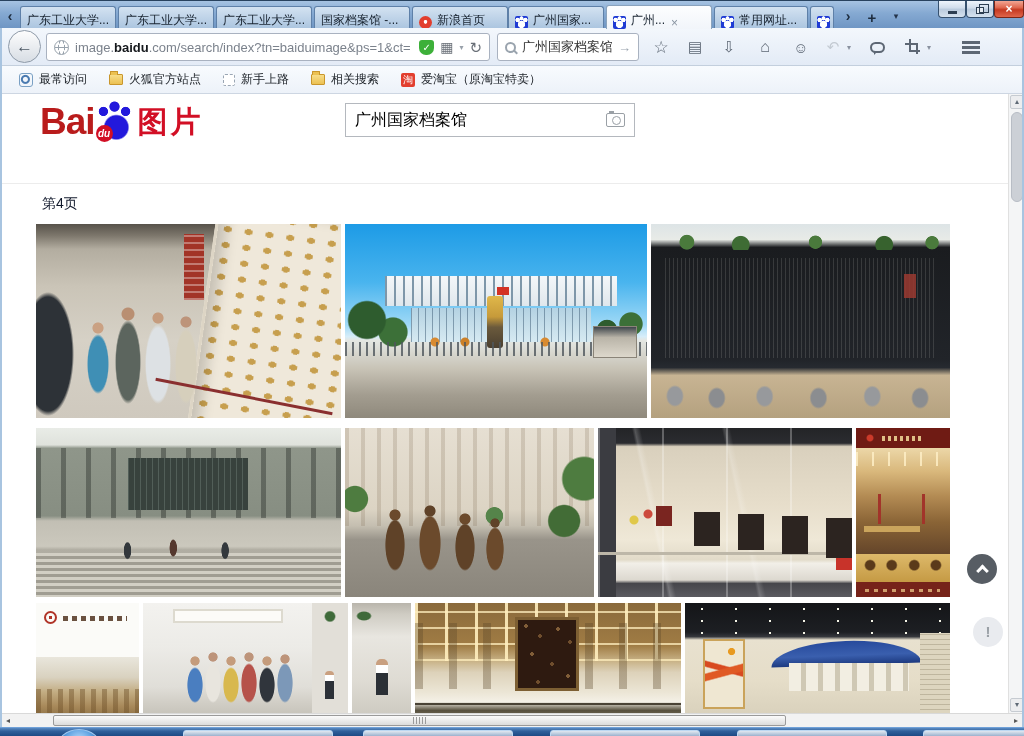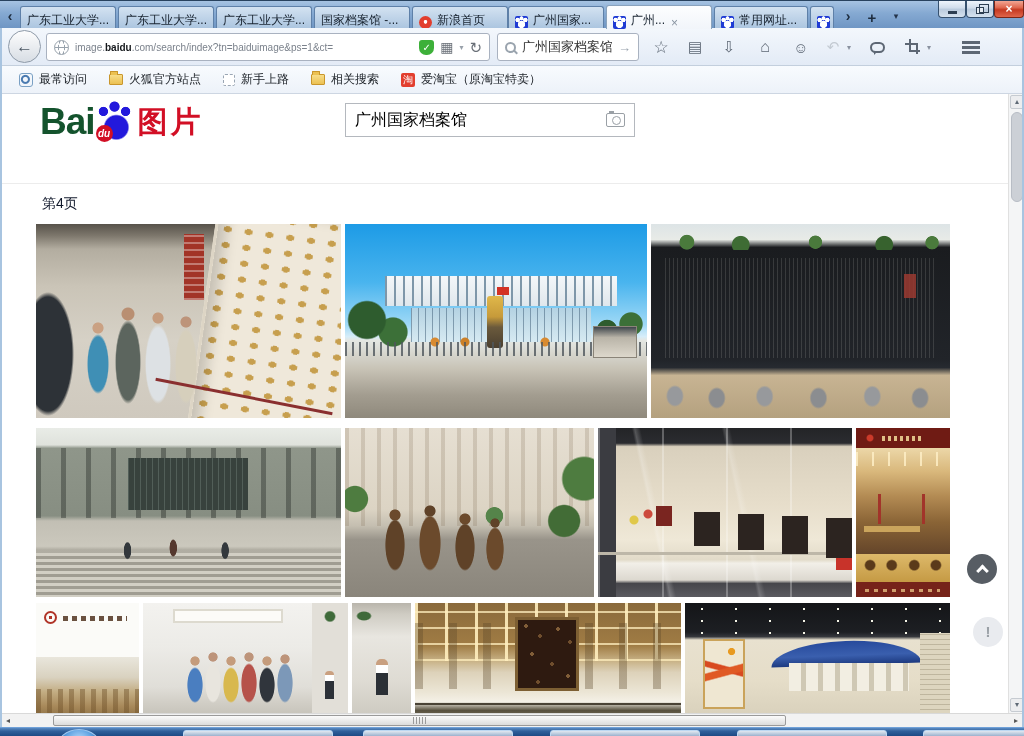--- a/index.html
+++ b/index.html
@@ -21,21 +21,21 @@
 .wb-min{left:938px;width:28px}.wb-restore{left:966px;width:28px}
 .wb-close{left:994px;width:30px;background:linear-gradient(180deg,#f2a593 0%,#e06a52 40%,#c63a22 55%,#e0654a 100%);border-color:#7a2618;color:#fff;font-size:12px;font-weight:bold}
 .min-glyph{width:9px;height:3px;background:#2c3e52;margin-top:6px}
 .restore-glyph{position:relative;width:8px;height:7px;border:1px solid #2c3e52;background:rgba(255,255,255,.6);margin-top:2px}
 .restore-glyph::before{content:"";position:absolute;left:2px;top:-4px;width:8px;height:7px;border:1px solid #2c3e52}
 
 .navbar{position:absolute;left:0;top:28px;width:1024px;height:38px;background:linear-gradient(180deg,#f3f7fc 0%,#e3ebf6 100%);border-bottom:1px solid #c3cfdd}
 .back-btn{position:absolute;left:8px;top:2px;width:33px;height:33px;border-radius:50%;background:linear-gradient(180deg,#fdfdfd,#d7dde4);border:1px solid #8e9aa8;display:flex;align-items:center;justify-content:center;color:#4d5864;font-size:17px;font-weight:bold;cursor:pointer;z-index:2}
 .urlbar{position:absolute;left:46px;top:5px;width:444px;height:28px;background:#fff;border:1px solid #a9b2c0;border-radius:3px;display:flex;align-items:center;padding:0 7px;gap:6px;cursor:text}
 .globe-icon{width:15px;height:15px;flex:none;border:1px solid #98a2ac;border-radius:50%;background:linear-gradient(180deg,transparent 44%,#98a2ac 44% 54%,transparent 54%),radial-gradient(ellipse 34% 90% at 50% 50%,transparent 55%,#98a2ac 58% 70%,transparent 73%)}
-.url-text{flex:1;font-size:10px;color:#7b828c;white-space:nowrap;overflow:hidden}
+.url-text{flex:1;font-size:13px;color:#7b828c;white-space:nowrap;overflow:hidden}
 .url-domain{color:#15181c;font-weight:bold}
 .shield-icon{width:15px;height:15px;flex:none;background:#3db039;border-radius:3px 3px 7px 7px;color:#fff;font-size:10px;text-align:center;line-height:15px;cursor:pointer}
 .qr-icon{color:#6a7078;font-size:14px;line-height:14px;cursor:pointer}
 .caret{color:#98a0aa;font-size:8px;cursor:pointer}
 .reload-icon{color:#6a7078;font-size:15px;line-height:15px;cursor:pointer}
 .searchbar{position:absolute;left:497px;top:5px;width:142px;height:28px;background:#fff;border:1px solid #a9b2c0;border-radius:3px;display:flex;align-items:center;padding:0 7px;gap:6px}
 .mag-icon{width:11px;height:11px;border:2px solid #9aa4ae;border-radius:50%;position:relative;flex:none}
 .mag-icon::after{content:"";position:absolute;width:5px;height:2px;background:#9aa4ae;transform:rotate(45deg);right:-4px;bottom:-2px}
 .searchbar input{border:none;outline:none;flex:1;min-width:0;font-size:13px;color:#333;font-family:inherit;background:transparent}
 .go-arrow{color:#9aa4ae;font-size:13px;cursor:pointer}
@@ -61,21 +61,21 @@
 .bookmarks{position:absolute;left:0;top:66px;width:1024px;height:28px;background:linear-gradient(180deg,#f8fbfe,#edf2f9);border-bottom:1px solid #cdd6e2;display:flex;align-items:center;padding-left:8px}
 .bm{display:flex;align-items:center;gap:6px;padding:0 11px;height:22px;font-size:12px;color:#21262c;cursor:pointer;white-space:nowrap}
 .bm-icon-history{width:14px;height:14px;border-radius:3px;border:1px solid #7aa0c4;background:linear-gradient(180deg,#d7e8f8,#9cc2e4);background-image:radial-gradient(circle at 45% 45%,transparent 2px,#4a7ab0 3px 4px,transparent 5px)}
 .bm-icon-folder{position:relative;width:14px;height:11px;background:linear-gradient(180deg,#f7dd8a,#ecc152);border:1px solid #c9962c;border-radius:1px}
 .bm-icon-folder::before{content:"";position:absolute;top:-4px;left:0;width:6px;height:3px;background:#ecc152;border:1px solid #c9962c;border-bottom:none;border-radius:1px 1px 0 0}
 .bm-icon-dashed{width:12px;height:12px;border:1px dashed #9aa6b4;border-radius:2px;background:#fff}
 .bm-icon-taobao{width:14px;height:14px;border-radius:2px;background:#e23e2e;color:#fff;font-size:10px;line-height:14px;text-align:center}
 
 .viewport{position:absolute;left:0;top:94px;width:1024px;height:619px;background:#fff;overflow:hidden}
 .logo{position:absolute;left:40px;top:4px;height:48px;display:flex;align-items:center;cursor:pointer}
-.logo-bai{font-size:37px;font-weight:bold;color:#14532d;letter-spacing:-1px}
+.logo-bai{font-size:37px;font-weight:bold;color:#b91c1c;letter-spacing:-1px}
 .paw{position:relative;width:37px;height:44px;margin-left:1px;background-image:radial-gradient(circle 5px at 20% 26%,#2319dc 86%,transparent),radial-gradient(circle 5.5px at 50% 15%,#2319dc 86%,transparent),radial-gradient(circle 5px at 80% 26%,#2319dc 86%,transparent),radial-gradient(circle 13px at 55% 62%,#2319dc 88%,transparent)}
 .du-badge{position:absolute;left:0;bottom:2px;width:17px;height:17px;border-radius:50%;background:#d20f25;color:#fff;font-size:10px;font-weight:bold;font-style:italic;text-align:center;line-height:17px}
 .logo-suffix{font-size:30px;font-weight:bold;color:#d20f25;margin-left:5px;letter-spacing:3px}
 .b-search{position:absolute;left:345px;top:9px;width:290px;height:34px;border:1px solid #b4b8be;background:#fff;display:flex;align-items:center;padding:0 9px}
 .b-search input{border:none;outline:none;flex:1;min-width:0;font-size:16px;color:#000;font-family:inherit}
 .camera-icon{position:relative;width:19px;height:14px;border:1px solid #9aa0a6;border-radius:2px;flex:none;cursor:pointer}
 .camera-icon::before{content:"";position:absolute;left:5px;top:2px;width:7px;height:7px;border:1px solid #9aa0a6;border-radius:50%}
 .camera-icon::after{content:"";position:absolute;left:2px;top:-3px;width:5px;height:2px;background:#9aa0a6}
 .b-btn{position:absolute;left:648px;top:9px;width:100px;height:34px;border:1px solid #b6b6b6;background:linear-gradient(180deg,#fefefe,#f3f3f3);font-size:15px;color:#000;text-align:center;line-height:32px;cursor:pointer}
 .related{position:absolute;left:36px;top:59px;height:26px;display:flex;align-items:center;font-size:13px}

